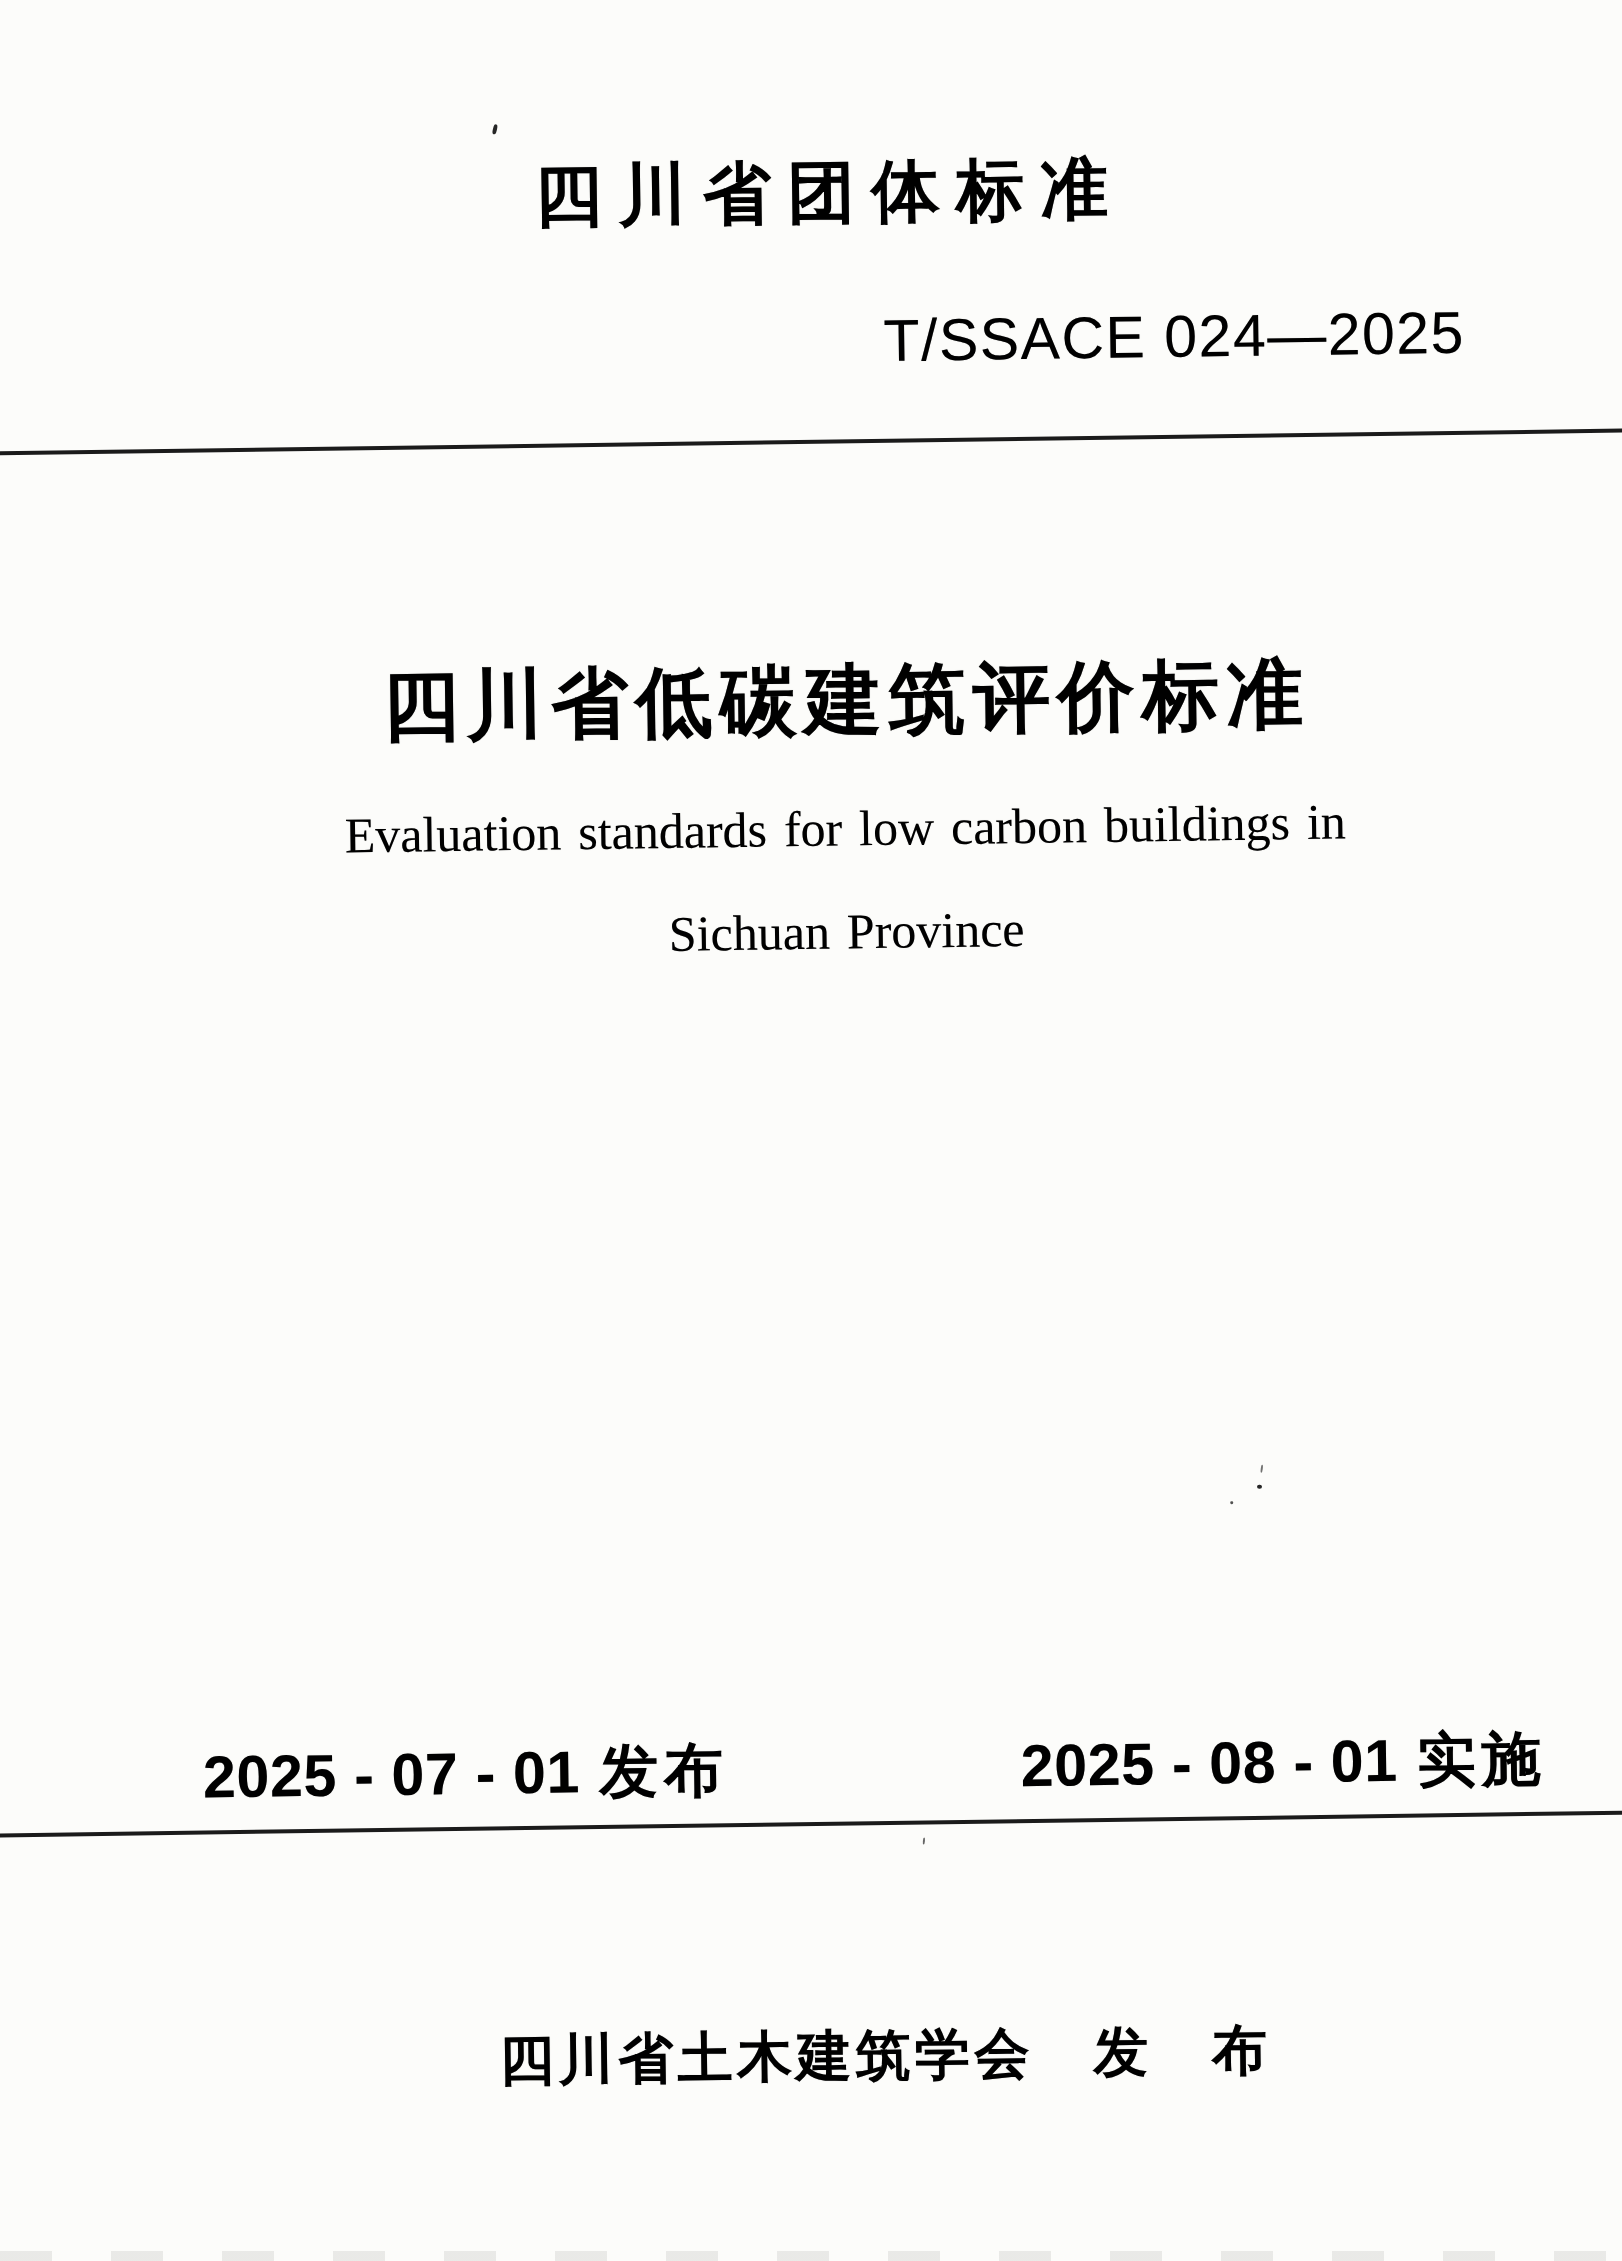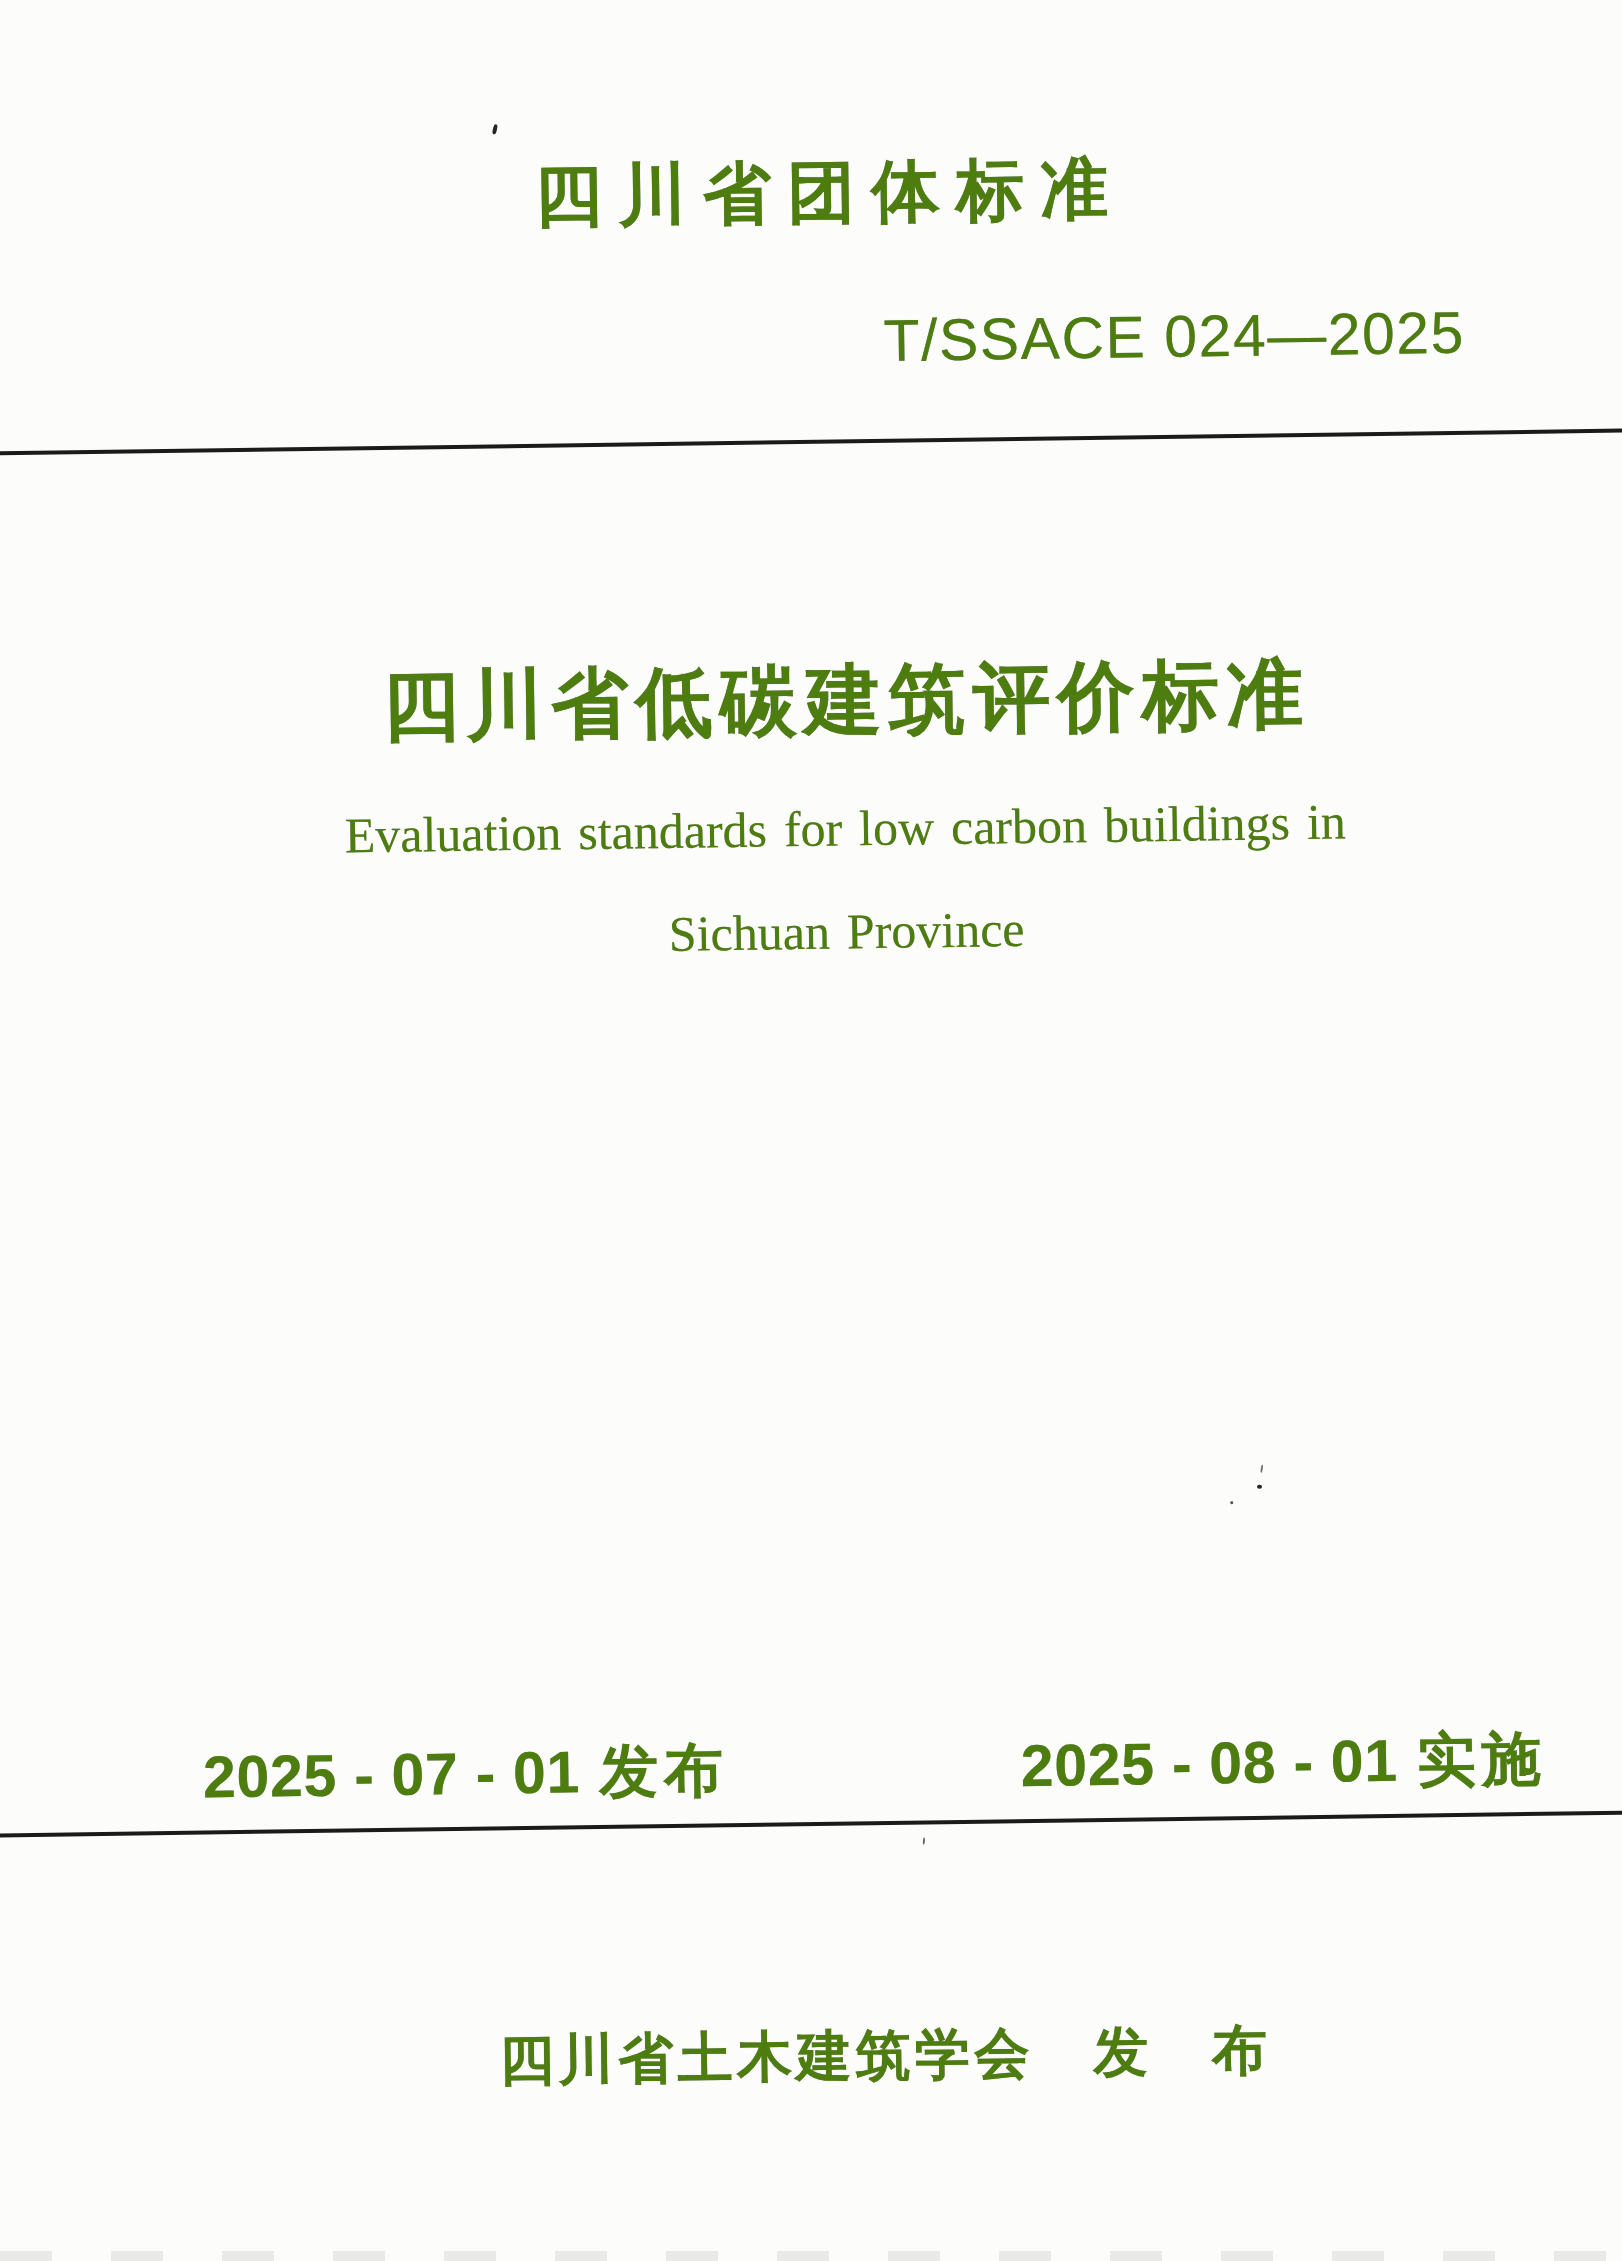--- a/index.html
+++ b/index.html
@@ -1,21 +1,21 @@
 <!DOCTYPE html>
 <html style="font-size:12px"><head>
 <meta charset="utf-8">
 <style>
   html,body{margin:0;padding:0;background:#e8e8e6;}
   .page{
     position:relative;
     width:1623px;height:2261px;
     background:#fcfcfa;
     overflow:hidden;
-    color:#4d7c0f;
+    color:#000000;
     font-family:"Liberation Sans","DejaVu Sans",sans-serif;
   }
   .tilt{position:absolute;inset:0;transform:rotate(-0.8deg);transform-origin:811px 1131px;}
   .series{
     position:absolute;top:158px;left:31px;width:1623px;
     text-align:center;font-size:68px;font-weight:700;letter-spacing:16.3px;line-height:1;
     text-shadow:0 0 0.7px rgba(0,0,0,.45);
   }
   .stdno{
     position:absolute;top:313px;right:147px;

